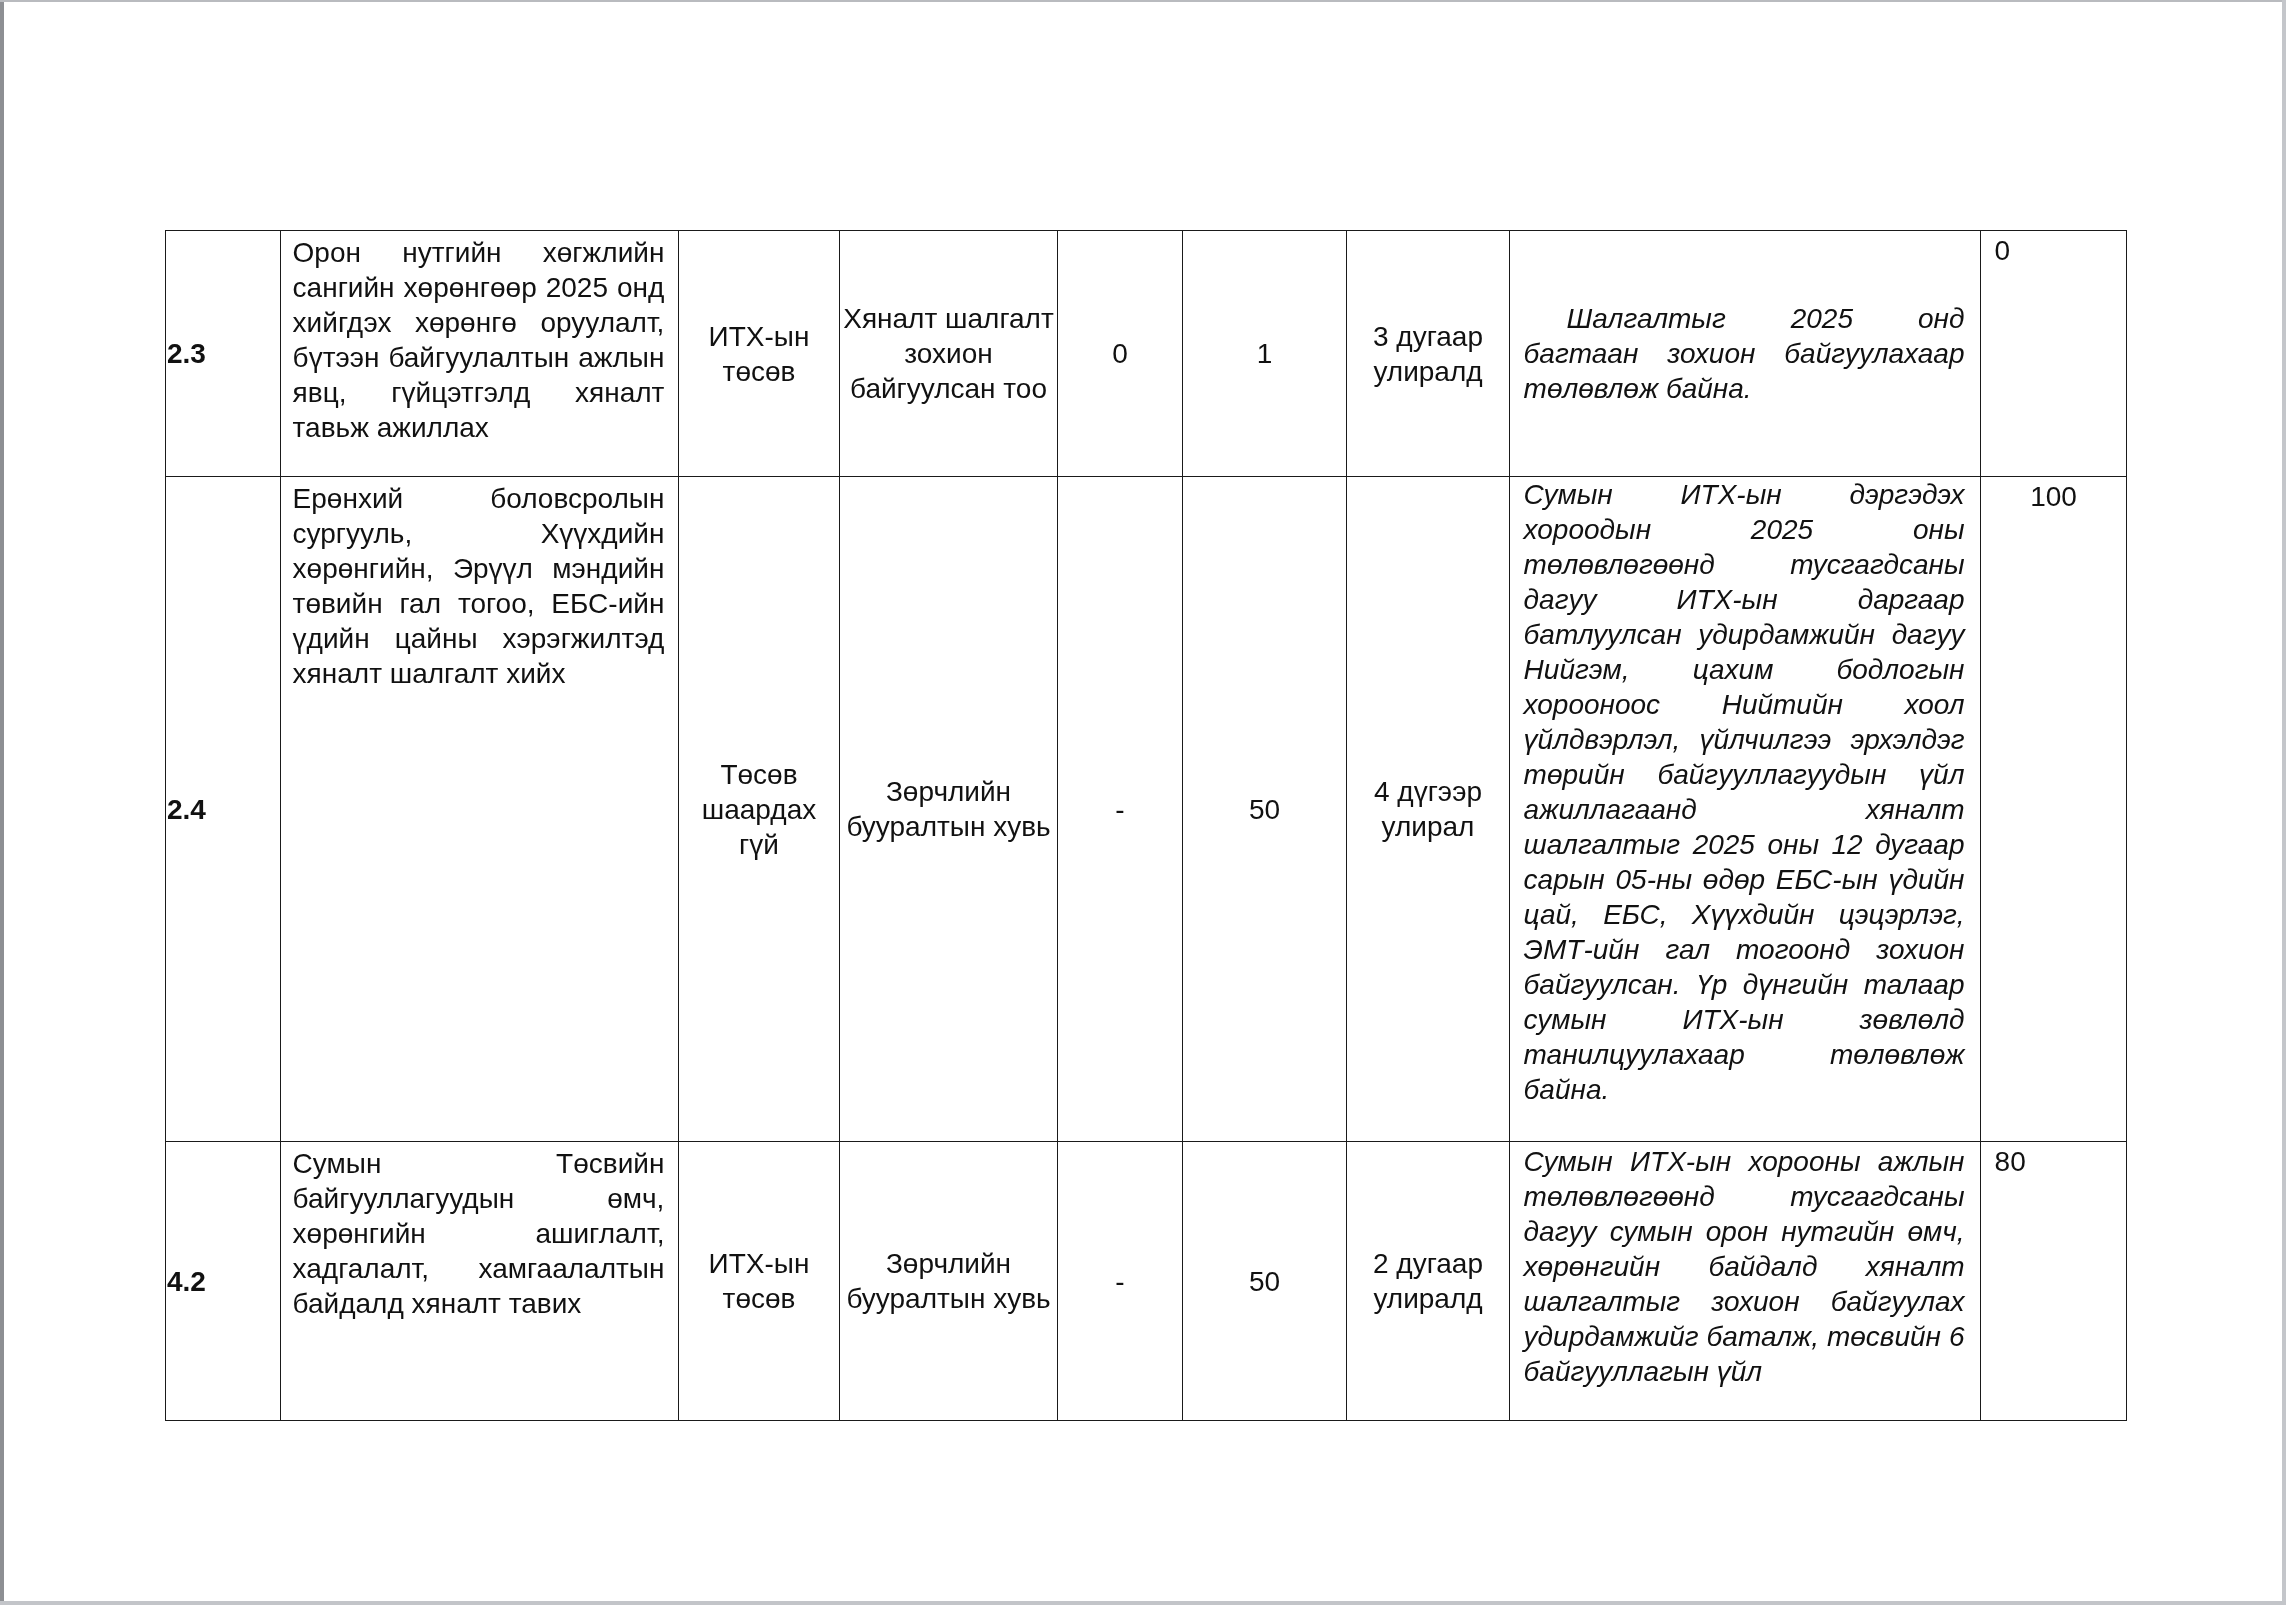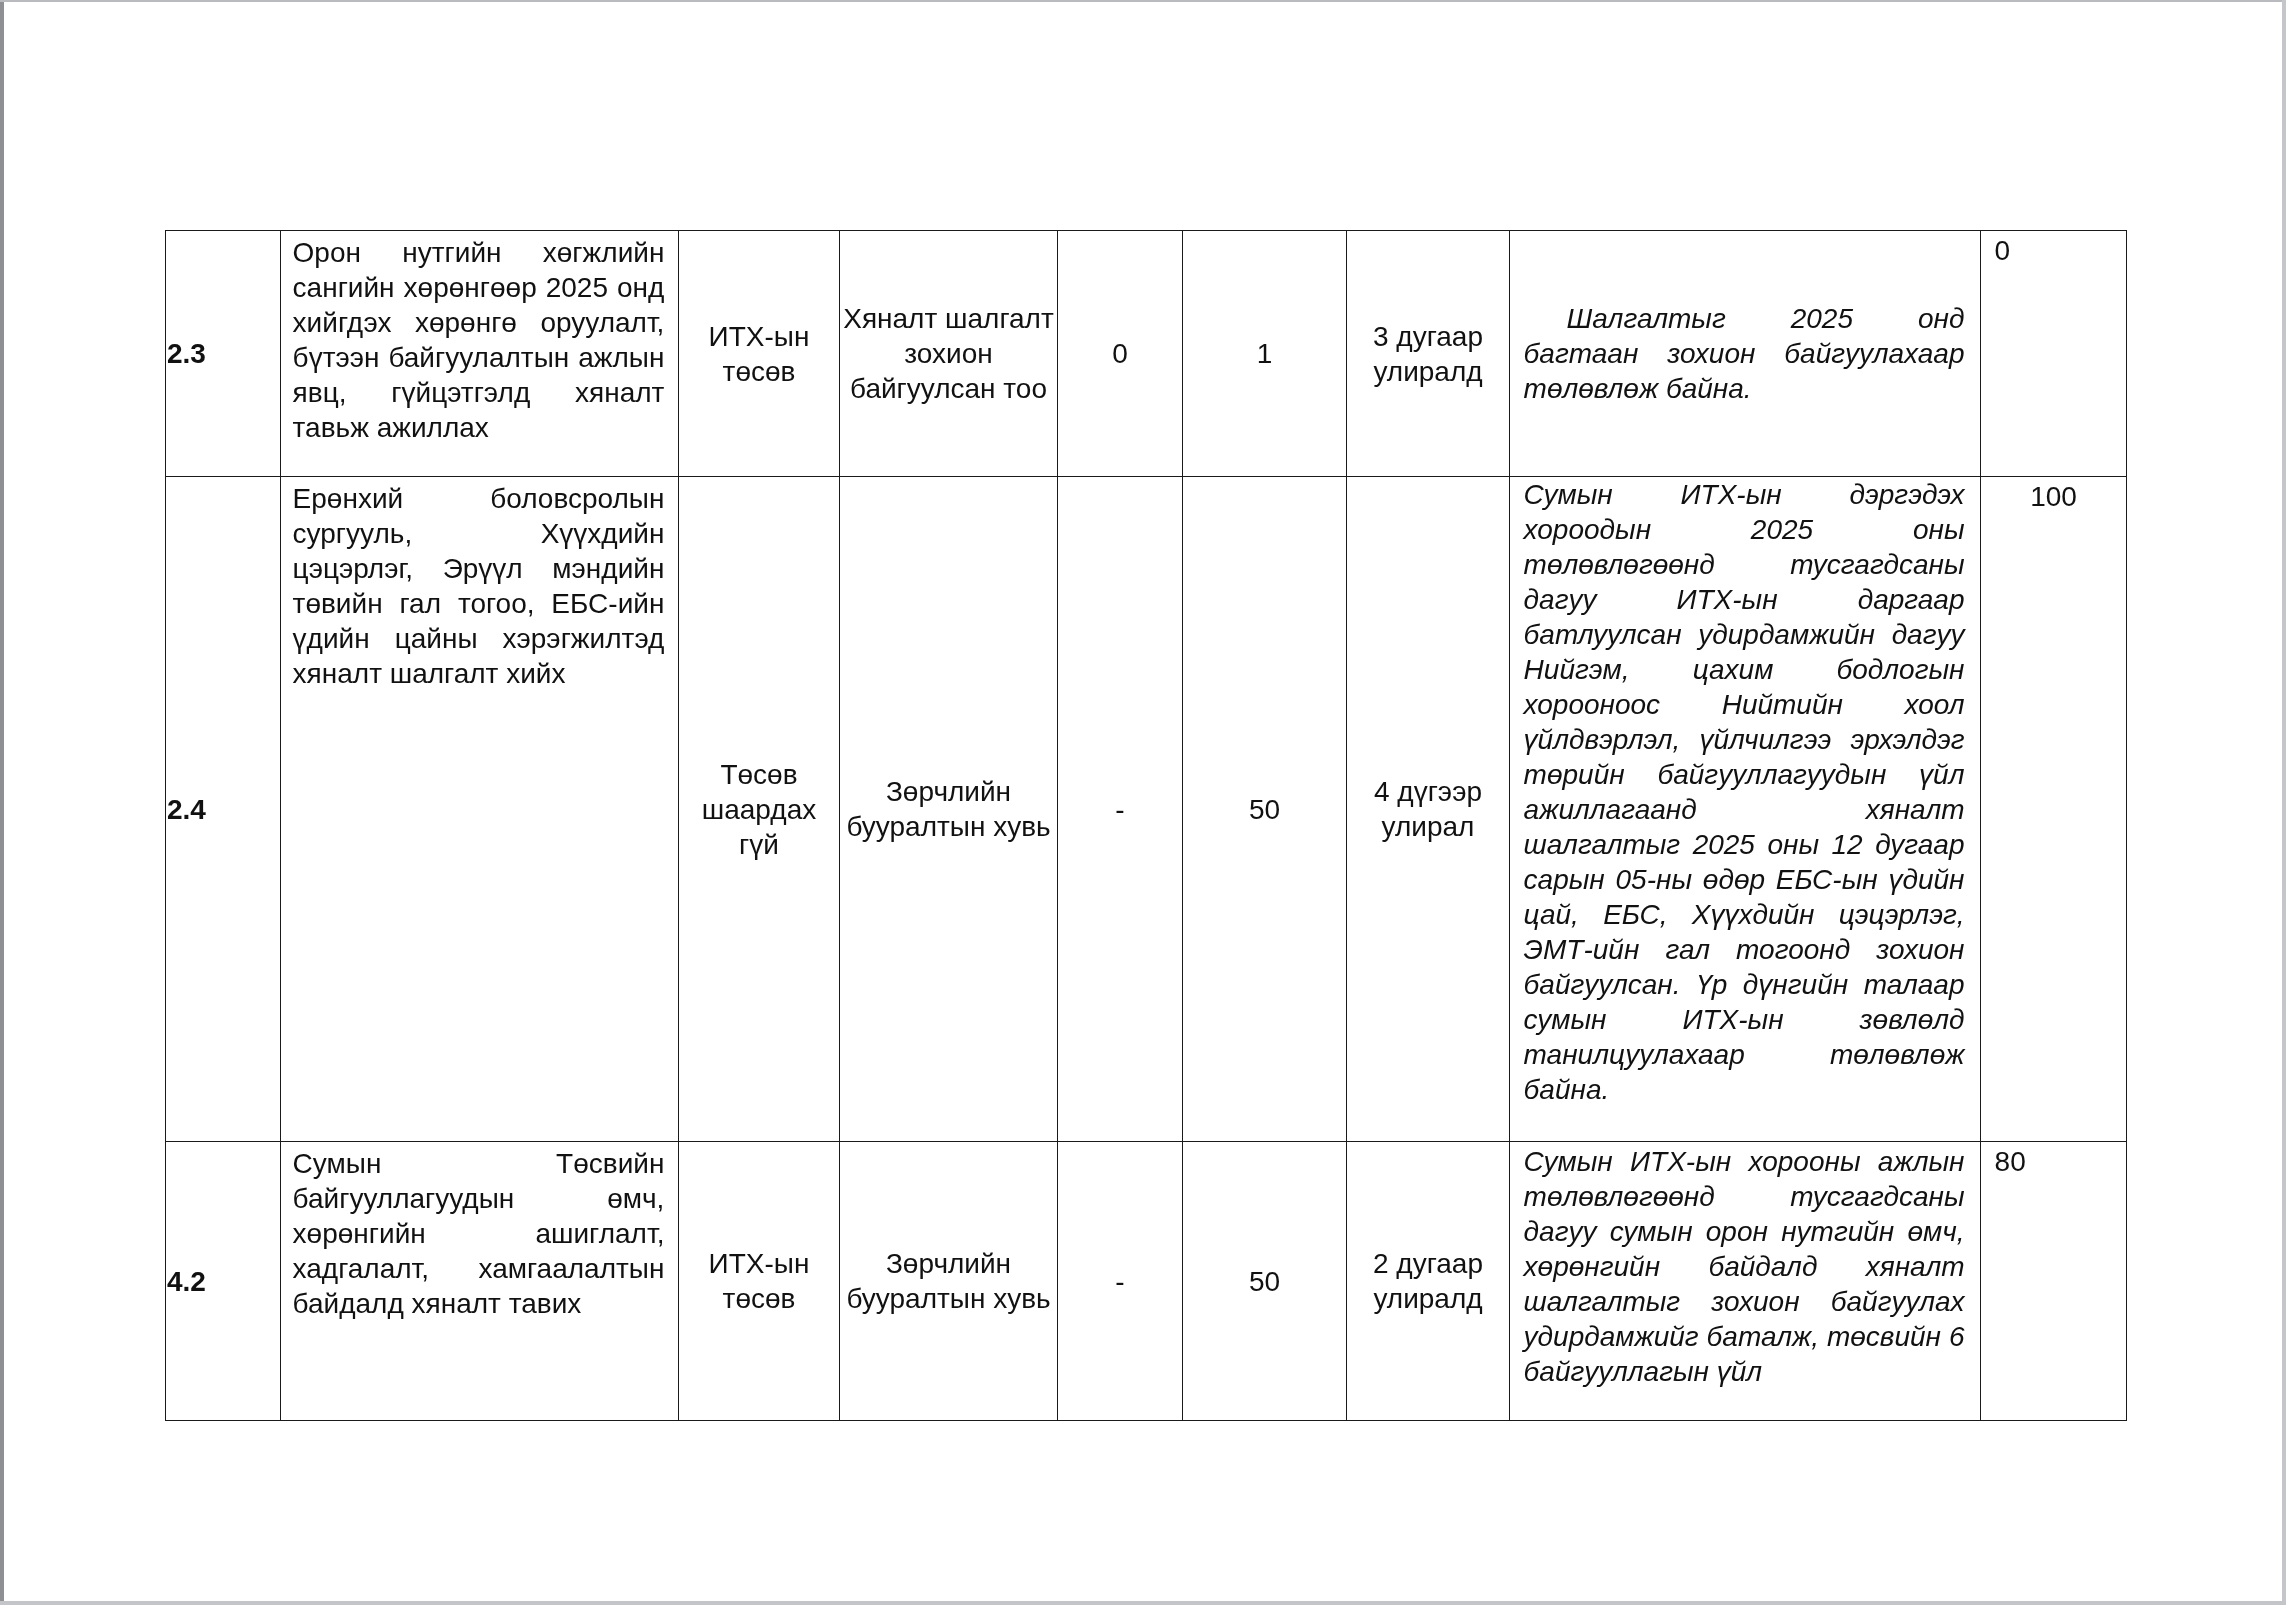--- a/index.html
+++ b/index.html
@@ -84,21 +84,21 @@
       <td class="center">ИТХ-ын төсөв</td>
       <td class="center">Хяналт шалгалт зохион байгуулсан тоо</td>
       <td class="center">0</td>
       <td class="center">1</td>
       <td class="center">3 дугаар улиралд</td>
       <td class="res">Шалгалтыг 2025 онд багтаан зохион байгуулахаар төлөвлөж байна.</td>
       <td class="pct pct-left">0</td>
     </tr>
     <tr class="r2">
       <td class="num">2.4</td>
-      <td class="act">Ерөнхий боловсролын сургууль, Хүүхдийн цэцэрлэг, Эрүүл мэндийн төвийн гал тогоо, ЕБС-ийн үдийн цайны хэрэгжилтэд хяналт шалгалт хийх</td>
+      <td class="act">Ерөнхий боловсролын сургууль, Хүүхдийн хөрөнгийн, Эрүүл мэндийн төвийн гал тогоо, ЕБС-ийн үдийн цайны хэрэгжилтэд хяналт шалгалт хийх</td>
       <td class="center">Төсөв шаардах гүй</td>
       <td class="center">Зөрчлийн бууралтын хувь</td>
       <td class="center">-</td>
       <td class="center">50</td>
       <td class="center">4 дүгээр улирал</td>
       <td class="res">Сумын ИТХ-ын дэргэдэх хороодын 2025 оны төлөвлөгөөнд тусгагдсаны дагуу ИТХ-ын даргаар батлуулсан удирдамжийн дагуу Нийгэм, цахим бодлогын хорооноос Нийтийн хоол үйлдвэрлэл, үйлчилгээ эрхэлдэг төрийн байгууллагуудын үйл ажиллагаанд хяналт шалгалтыг 2025 оны 12 дугаар сарын 05-ны өдөр ЕБС-ын үдийн цай, ЕБС, Хүүхдийн цэцэрлэг, ЭМТ-ийн гал тогоонд зохион байгуулсан. Үр дүнгийн талаар сумын ИТХ-ын зөвлөлд танилцуулахаар төлөвлөж байна.</td>
       <td class="pct pct-center">100</td>
     </tr>
     <tr class="r3">
       <td class="num">4.2</td>

